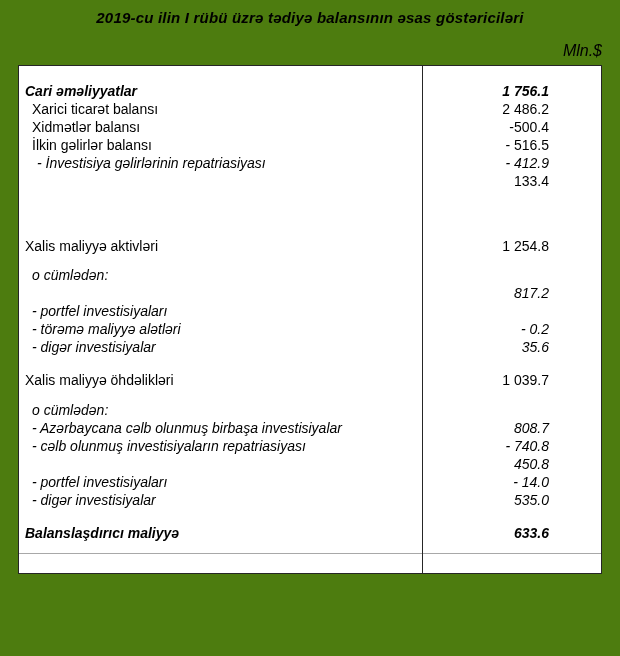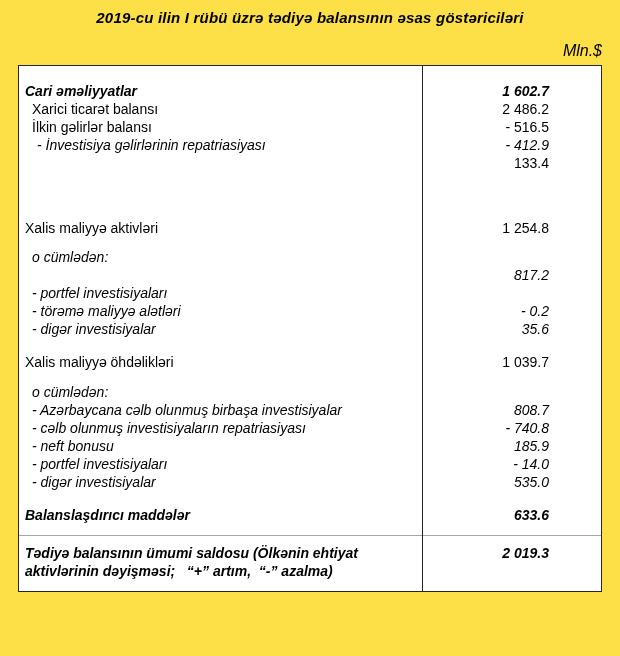--- a/index.html
+++ b/index.html
@@ -1,17 +1,17 @@
 <!DOCTYPE html>
 <html style="--text: #000000; --border: #262626; --divider: #a8a8a8;"><head>
 <meta charset="utf-8">
 <style>
   html,body{margin:0;padding:0;background:#fff;}
   .page{
-    width:620px;height:656px;background:#fde047;position:relative;overflow:hidden;
+    width:620px;height:656px;background:#4d7c0f;position:relative;overflow:hidden;
     font-family:"Liberation Sans",sans-serif;color:var(--text,#000);
   }
   .title{
     padding-top:9px;text-align:center;
     font-size:15px;font-weight:bold;font-style:italic;letter-spacing:.2px;
   }
   .unit{
     width:584px;margin:16px 18px 5px 18px;text-align:right;
     font-size:16px;font-style:italic;
   }
@@ -39,25 +39,29 @@
 <body>
 
 <div class="page">
   <div class="title">2019-cu ilin I rübü üzrə tədiyə balansının əsas göstəriciləri</div>
   <div class="unit">Mln.$</div>
   <div class="bop-table">
     <div class="vline"></div>
     <div id="rows">
         <div class="row style-bold">
           <div class="cell-label indent-0">Cari əməliyyatlar</div>
-          <div class="cell-value">1 602.7</div>
+          <div class="cell-value">1 756.1</div>
         </div>
         <div class="row style-regular">
           <div class="cell-label indent-1">Xarici ticarət balansı</div>
           <div class="cell-value">2 486.2</div>
+        </div>
+        <div class="row style-regular">
+          <div class="cell-label indent-1">Xidmətlər balansı</div>
+          <div class="cell-value">-500.4</div>
         </div>
         <div class="row style-regular">
           <div class="cell-label indent-1">İlkin gəlirlər balansı</div>
           <div class="cell-value">- 516.5</div>
         </div>
         <div class="row style-italic">
           <div class="cell-label indent-2">- İnvestisiya gəlirlərinin repatriasiyası</div>
           <div class="cell-value">- 412.9</div>
         </div>
         <div class="row style-regular">
@@ -101,38 +105,33 @@
         </div>
         <div class="row style-italic">
           <div class="cell-label indent-1">- Azərbaycana cəlb olunmuş birbaşa investisiyalar</div>
           <div class="cell-value">808.7</div>
         </div>
         <div class="row style-italic">
           <div class="cell-label indent-1">- cəlb olunmuş investisiyaların repatriasiyası</div>
           <div class="cell-value">- 740.8</div>
         </div>
         <div class="row style-italic">
-          <div class="cell-label indent-1">- neft bonusu</div>
-          <div class="cell-value">185.9</div>
+          <div class="cell-value">450.8</div>
         </div>
         <div class="row style-italic">
           <div class="cell-label indent-1">- portfel investisiyaları</div>
           <div class="cell-value">- 14.0</div>
         </div>
         <div class="row style-italic">
           <div class="cell-label indent-1">- digər investisiyalar</div>
           <div class="cell-value">535.0</div>
         </div>
         <div class="spacer" style="height: 15px;"></div>
         <div class="row style-bold">
-          <div class="cell-label indent-0">Balanslaşdırıcı maddələr</div>
+          <div class="cell-label indent-0">Balanslaşdırıcı maliyyə</div>
           <div class="cell-value">633.6</div>
         </div>
         <div class="spacer" style="height: 11px;"></div>
         <div class="hline"></div>
         <div class="spacer" style="height: 8px;"></div>
-        <div class="row style-bold">
-          <div class="cell-label indent-0">Tədiyə balansının ümumi saldosu (Ölkənin ehtiyat aktivlərinin dəyişməsi;   “+” artım,  “-” azalma)</div>
-          <div class="cell-value">2 019.3</div>
-        </div>
       </div>
   </div>
 </div>
 
 </body></html>

